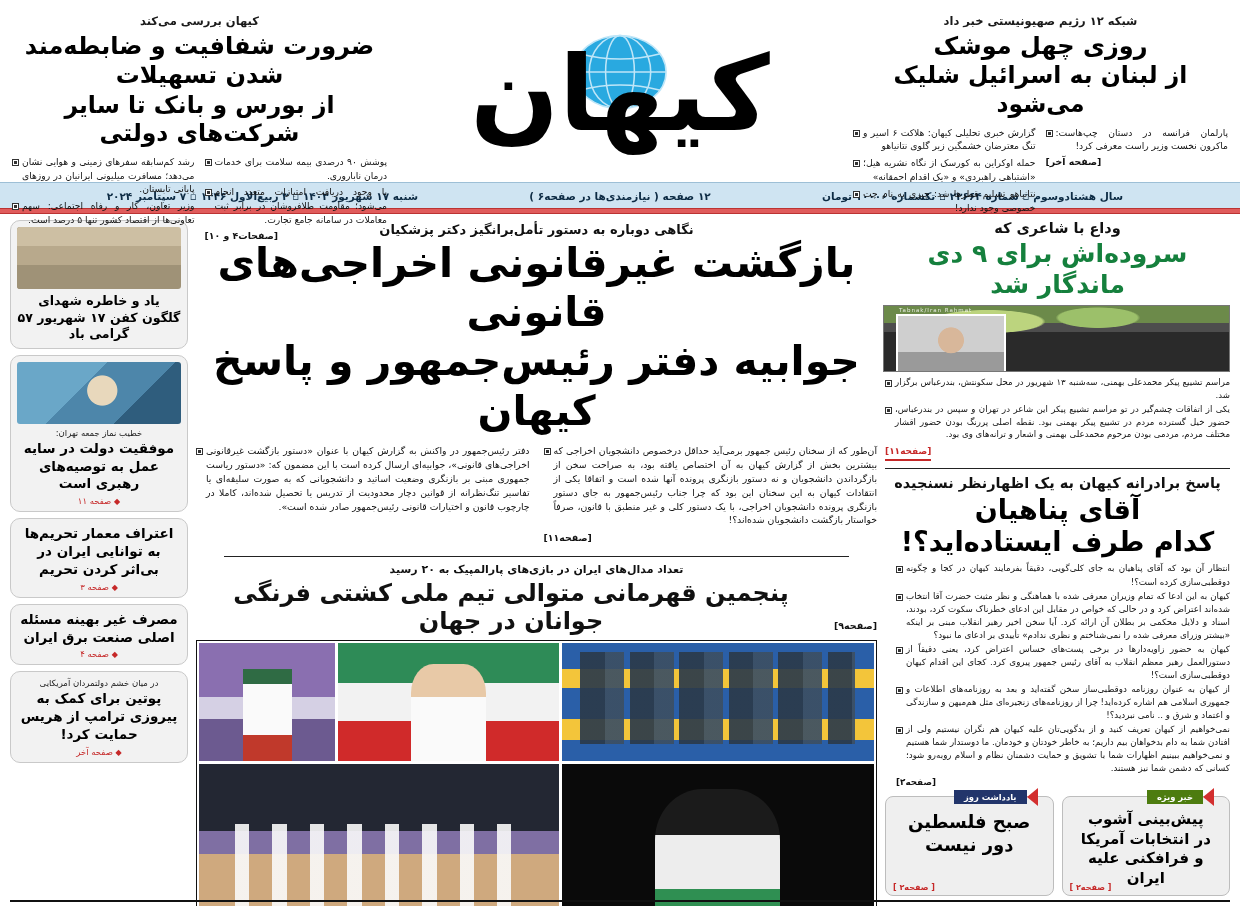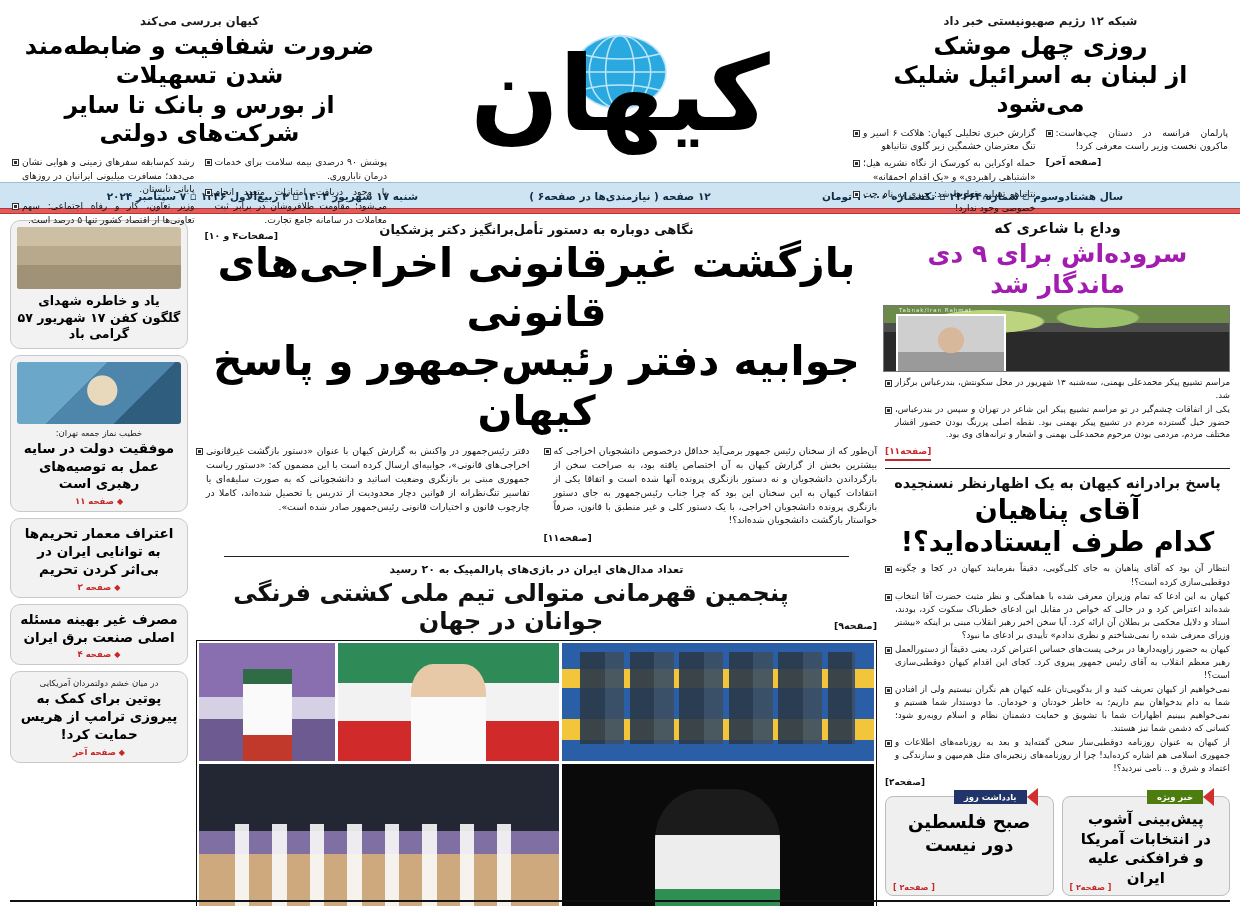--- a/index.html
+++ b/index.html
@@ -85,21 +85,21 @@
     border:1px solid #c9c9c9;border-radius:10px;background:#f2f2f2;
     padding:6px 6px 5px 6px;box-sizing:border-box;text-align:center;
   }
   .card-photo{
     width:100%;height:62px;border-radius:3px;overflow:hidden;position:relative;
     margin-bottom:4px;
   }
   .card-kicker{font-size:8.5px;color:#222;margin-bottom:2px;}
   .card-title{font-size:13.5px;font-weight:bold;line-height:1.32;color:#000;}
   .card-title.sm{font-size:12.6px;}
-  .card-page{font-size:8.5px;color:#c62828;font-weight:bold;margin-top:3px;}
+  .card-page{font-size:8.5px;color:#c62828;font-weight:normal;margin-top:3px;}
   .card-page .dia{color:#c62828;font-size:8px;}
 
   
   .ph{width:100%;height:100%;display:block;}
 
   
   .center-kicker{
     text-align:center;font-size:13px;font-weight:bold;color:#111;margin:2px 0 2px 0;
   }
   .mainhead{
@@ -134,21 +134,21 @@
   .g3{grid-column:3;grid-row:1;}
   .g4{grid-column:1;grid-row:2;}
   .g5{grid-column:2 / span 2;grid-row:2;}
   .cell{overflow:hidden;position:relative;}
 
   
   .l-kicker{
     text-align:center;font-size:14.5px;font-weight:bold;margin-bottom:3px;color:#111;
   }
   .l-head{
-    text-align:center;font-size:25px;font-weight:bold;line-height:1.22;color:#a21caf;
+    text-align:center;font-size:25px;font-weight:bold;line-height:1.22;color:#15803d;
     letter-spacing:-0.5px;margin-bottom:5px;
   }
   .l-photo{
     width:100%;height:208px;border:1px solid #777;position:relative;overflow:hidden;
     margin-bottom:4px;
   }
   .inset{
     position:absolute;top:8px;left:12px;width:106px;height:76px;
     border:2px solid #fff;overflow:hidden;
   }
@@ -161,21 +161,21 @@
   .l-caption .bul{font-size:8.6px;margin-bottom:1px;}
   .l-page{
     display:inline-block;font-size:9px;font-weight:bold;color:#c62828;
     border-bottom:2px solid #c62828;margin-top:2px;
   }
   .l-divider{border:0;border-top:1.3px solid #222;margin:7px 0 6px 0;}
   .l-head2{
     text-align:center;font-size:27px;font-weight:bold;line-height:1.18;color:#000;
     letter-spacing:-0.6px;
   }
-  .l-body{font-size:8.7px;line-height:1.57;text-align:justify;margin-top:5px;}
+  .l-body{font-size:8.7px;line-height:1.57;text-align:justify;margin-top:5px;margin-left:11px;}
   .l-body .bul{font-size:8.7px;margin-bottom:1px;}
   .l-pagebox{font-size:8.8px;font-weight:bold;text-align:left;}
 
   .bottom-boxes{display:flex;flex-direction:row-reverse;gap:8px;margin-top:6px;}
   .bbox{
     flex:1;border:1px solid #bdbdbd;border-radius:8px;background:#efefef;
     position:relative;padding:13px 8px 6px 8px;box-sizing:border-box;height:100px;
   }
   .bbox-tab{
     position:absolute;top:-9px;right:16px;display:flex;flex-direction:row-reverse;
@@ -486,25 +486,25 @@
         <div class="bul">
             <span class="sq"></span>
             <span class="txt">کیهان به این ادعا که تمام وزیران معرفی شده با هماهنگی و نظر مثبت حضرت آقا انتخاب شده‌اند اعتراض کرد و در حالی که خواص در مقابل این ادعای خطرناک سکوت کرد، بودند، اسناد و دلایل محکمی بر بطلان آن ارائه کرد. آیا سخن اخیر رهبر انقلاب مبنی بر اینکه «بیشتر وزرای معرفی شده را نمی‌شناختم و نظری ندادم» تأییدی بر ادعای ما نبود؟</span>
           </div>
         <div class="bul">
             <span class="sq"></span>
             <span class="txt">کیهان به حضور زاویه‌دارها در برخی پست‌های حساس اعتراض کرد، یعنی دقیقاً از دستورالعمل رهبر معظم انقلاب به آقای رئیس جمهور پیروی کرد. کجای این اقدام کیهان دوقطبی‌سازی است؟!</span>
           </div>
         <div class="bul">
             <span class="sq"></span>
+            <span class="txt">از کیهان به عنوان روزنامه دوقطبی‌ساز سخن گفته‌اید و بعد به روزنامه‌های اطلاعات و جمهوری اسلامی هم اشاره کرده‌اید! چرا از روزنامه‌های زنجیره‌ای مثل هم‌میهن و سازندگی و اعتماد و شرق و .. نامی نبردید؟!</span>
+          </div>
+        <div class="bul">
+            <span class="sq"></span>
             <span class="txt">نمی‌خواهیم از کیهان تعریف کنید و از بدگویی‌تان علیه کیهان هم نگران نیستیم ولی از افتادن شما به دام بدخواهان بیم داریم؛ به خاطر خودتان و خودمان. ما دوستدار شما هستیم و نمی‌خواهیم ببینیم اظهارات شما با تشویق و حمایت دشمنان نظام و اسلام روبه‌رو شود؛ کسانی که دشمن شما نیز هستند.</span>
-          </div>
-        <div class="bul">
-            <span class="sq"></span>
-            <span class="txt">از کیهان به عنوان روزنامه دوقطبی‌ساز سخن گفته‌اید و بعد به روزنامه‌های اطلاعات و جمهوری اسلامی هم اشاره کرده‌اید! چرا از روزنامه‌های زنجیره‌ای مثل هم‌میهن و سازندگی و اعتماد و شرق و .. نامی نبردید؟!</span>
           </div>
         <div class="l-pagebox">[صفحه۲]</div>
       </div>
 
       <div class="bottom-boxes">
 
         <div class="bbox">
           <div class="bbox-tab">
             <div class="lbl">یادداشت روز</div>
             <div class="arrow"></div>

